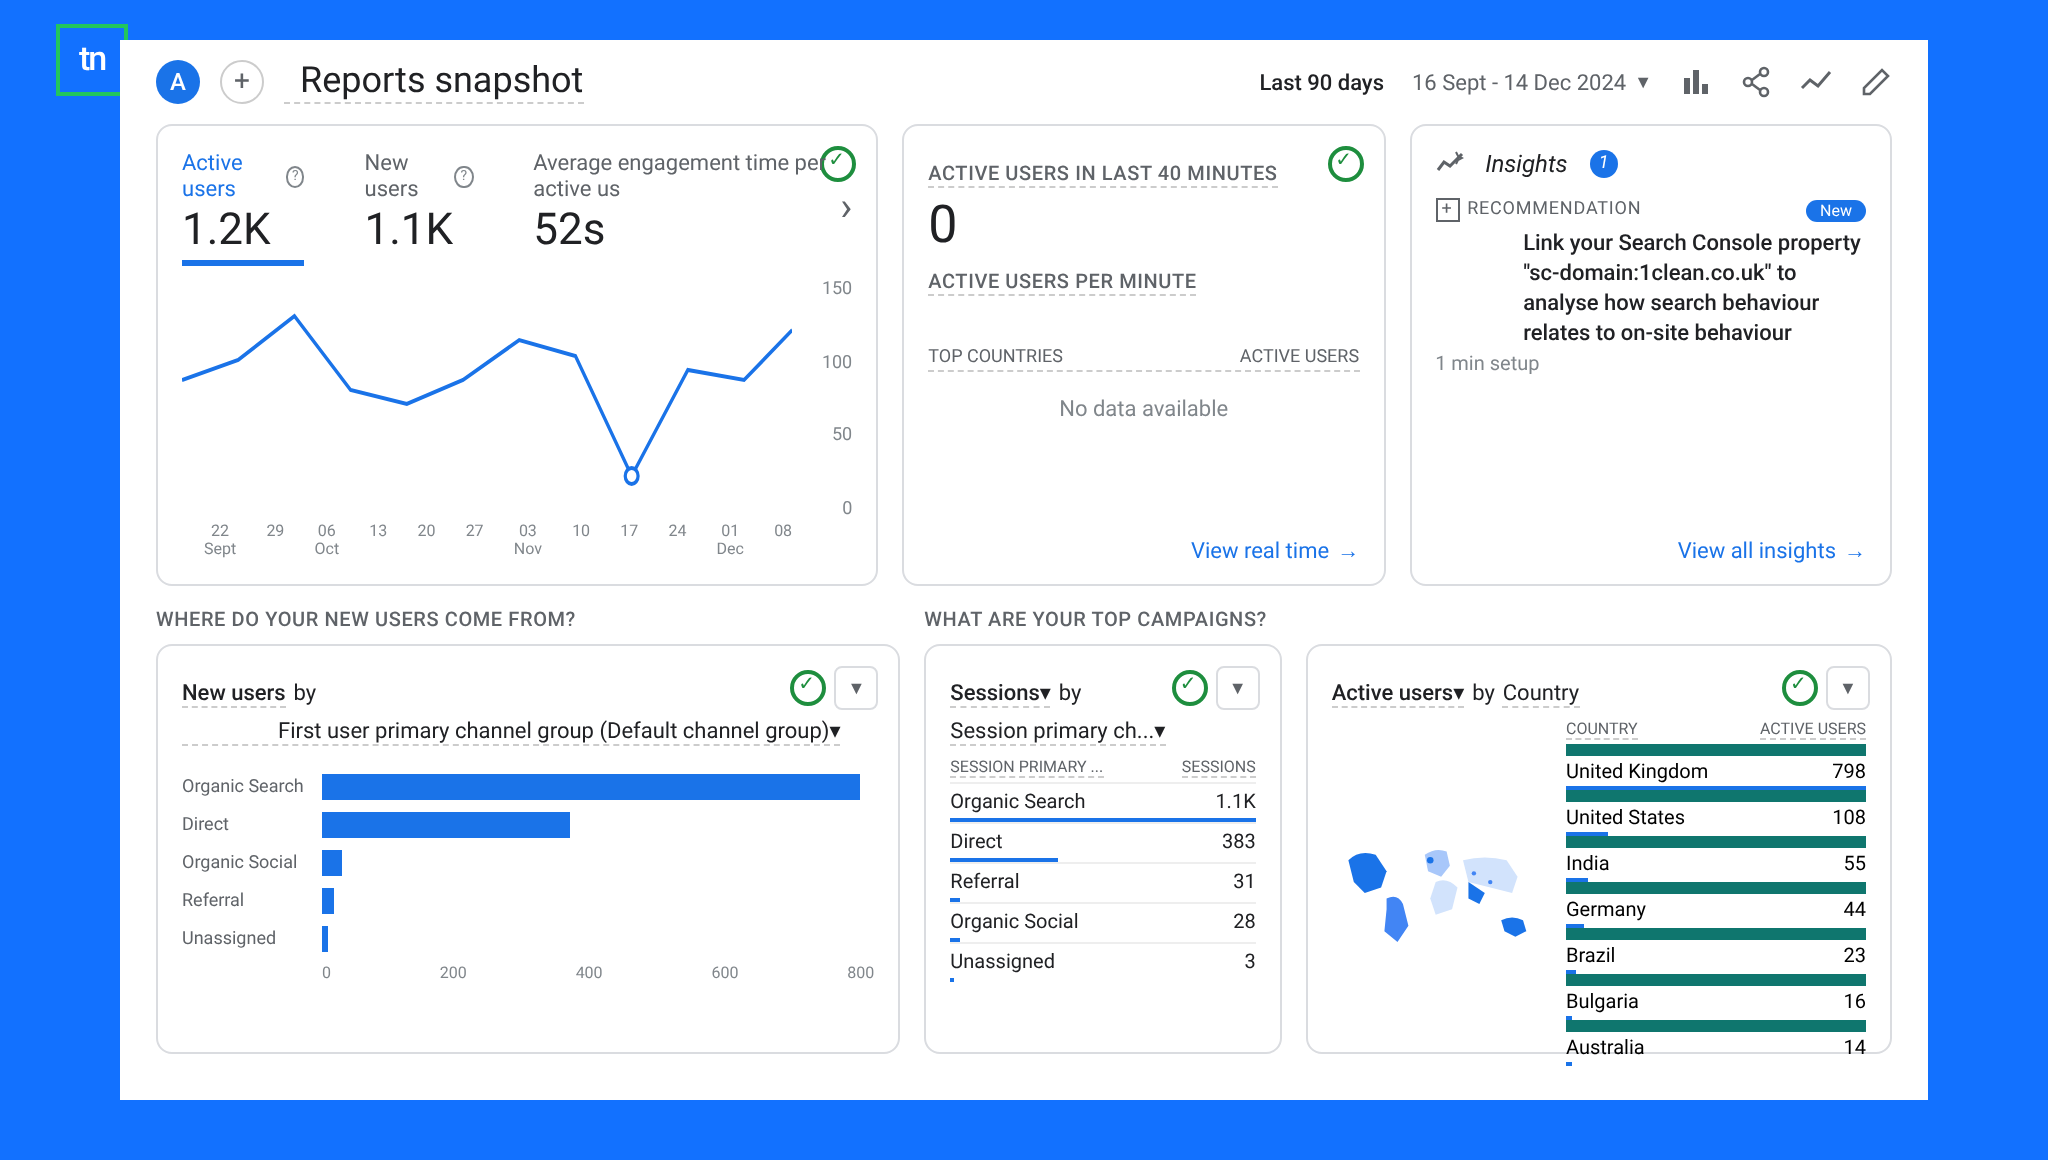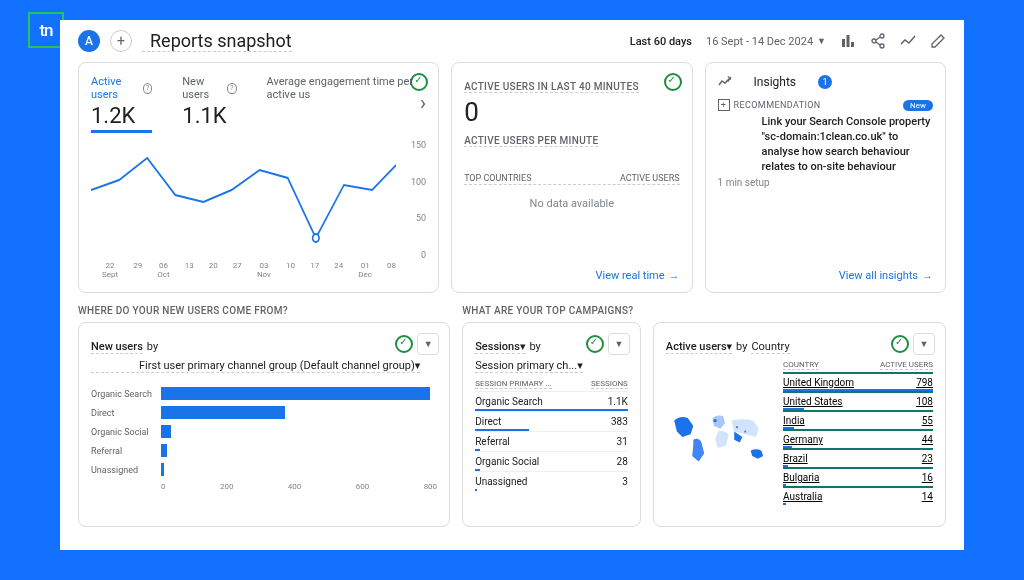--- a/index.html
+++ b/index.html
@@ -31,21 +31,21 @@
     .chart-area { height: 140px; position: relative; margin-top: 8px; }
     .y-labels { position: absolute; right: 0; top: 0; bottom: 20px; display: flex; flex-direction: column; justify-content: space-between; font-size: 9px; color: #80868b; text-align: right; }
     .x-labels { position: absolute; bottom: 0; left: 0; right: 30px; display: flex; justify-content: space-between; font-size: 8px; color: #80868b; }
     .x-labels span { text-align: center; line-height: 1.1; margin-left: 11px; }
     svg.line-chart { position: absolute; left: 0; top: 0; right: 30px; bottom: 20px; width: calc(100% - 30px); height: calc(100% - 20px); }
     .section-title { font-size: 10px; color: #5f6368; font-weight: 500; border-bottom: 1px dashed #ccc; display: inline-block; margin-bottom: 4px; letter-spacing: 0.3px; }
     .big-zero { font-size: 26px; color: #202124; font-weight: 400; }
     .sub-row { display: flex; justify-content: space-between; font-size: 9px; color: #5f6368; border-bottom: 1px dashed #ccc; padding-bottom: 1px; }
     .no-data { text-align: center; color: #80868b; font-size: 11px; margin-top: 12px; }
     .link-bottom { position: absolute; bottom: 10px; right: 12px; color: #1a73e8; font-size: 11px; display: flex; align-items: center; gap: 4px; cursor: pointer; }
-    .insights-hdr { display: flex; align-items: center; gap: 22px; font-size: 12px; color: #202124; }
+    .insights-hdr { display: flex; align-items: center; gap: 11px; font-size: 12px; color: #202124; font-style: italic; }
     .badge-num { background: #1a73e8; color: #fff; border-radius: 50%; width: 14px; height: 14px; font-size: 9px; display: inline-flex; align-items: center; justify-content: center; }
     .rec-row { display: flex; justify-content: space-between; align-items: center; margin-top: 10px; }
     .rec-label { font-size: 9px; color: #5f6368; letter-spacing: 0.4px; display: flex; align-items: center; gap: 4px; }
     .plus-box { width: 12px; height: 12px; border: 1px solid #5f6368; display: flex; align-items: center; justify-content: center; font-size: 9px; }
     .new-pill { background: #1a73e8; color: #fff; font-size: 8px; border-radius: 8px; padding: 1px 7px; }
     .rec-text { font-size: 11px; font-weight: 500; color: #202124; margin-top: 4px; line-height: 1.35; margin-left: 44px; }
     .min-setup { font-size: 10px; color: #80868b; margin-top: 3px; }
     .row2 { display: flex; gap: 12px; }
     .col-left { flex: 1; }
     .col-right { flex: 1.3; display: flex; gap: 12px; }
@@ -62,38 +62,38 @@
     .sessions-table { margin-top: 6px; }
     .sess-hdr { display: flex; justify-content: space-between; font-size: 8px; color: #5f6368; padding-bottom: 2px; }
     .sess-hdr span { border-bottom: 1px dashed #ccc; }
     .sess-row { display: flex; justify-content: space-between; font-size: 10px; color: #202124; padding: 4px 0; border-top: 1px solid #eee; position: relative; }
     .sess-row::after { content: ""; position: absolute; left: 0; bottom: 0; height: 2px; background: #1a73e8; }
     .map-card { flex: 1.4; display: flex; gap: 8px; }
     .map-svg { flex: 1; }
     .country-table { width: 150px; font-size: 10px; }
     .country-hdr { display: flex; justify-content: space-between; font-size: 8px; color: #5f6368; padding-bottom: 2px; }
     .country-hdr span { border-bottom: 1px dashed #ccc; }
-    .country-row { display: flex; justify-content: space-between; padding: 3px 0; border-top: 2px solid #0f766e; position: relative; text-decoration: underline; }
+    .country-row { display: flex; justify-content: space-between; padding: 3px 0; border-top: 6px solid #0f766e; position: relative; }
     .sessions-card { flex: 0.8; }
     .info-circle { width: 11px; height: 11px; border: 1px solid #80868b; border-radius: 50%; display: inline-flex; align-items: center; justify-content: center; font-size: 7px; color: #80868b; }
     .underline-tab { border-bottom: 3px solid #1a73e8; padding-bottom: 2px; margin-bottom: -1px; display: inline-block; }
   </style>
 </head>
 <body>
 
 <div class="logo-corner">tn</div>
 
 <div class="panel">
 
   <div class="top-bar">
     <div class="avatar-circle">A</div>
     <div class="add-btn">+</div>
     <div class="title">Reports snapshot</div>
     <div class="top-right">
-      <span style="color:#202124;font-weight:500;">Last 60 days</span>
+      <span style="color:#202124;font-weight:500;">Last 90 days</span>
       <span class="date-range">
         <span>16 Sept - 14 Dec 2024</span>
         <span style="font-size:9px;">▼</span>
       </span>
       <span class="icon-sm">
           <svg width="16" height="16" viewBox="0 0 16 16">
             <rect x="2" y="6" width="3" height="8" fill="#5f6368"></rect>
             <rect x="6.5" y="2" width="3" height="12" fill="#5f6368"></rect>
             <rect x="11" y="9" width="3" height="5" fill="#5f6368"></rect>
           </svg>
@@ -141,20 +141,21 @@
             <div class="metric-label">
                 <span>New users</span>
                 <span class="info-circle">?</span>
               </div>
             <div class="metric-value">1.1K</div>
           </div>
           <div>
             <div class="metric-label">
                 <span>Average engagement time per active us</span>
               </div>
+            <div class="metric-value">52s</div>
           </div>
           <span class="chevron-right">›</span>
         </div>
 
         <div class="chart-area">
           <svg class="line-chart" viewBox="0 0 380 120" preserveAspectRatio="none">
             <polyline points="0,50 35,40 70,18 105,55 140,62 175,50 210,30 245,38 280,98 315,45 350,50 380,25" fill="none" stroke="#1a73e8" stroke-width="2"></polyline>
             <circle cx="280" cy="98" r="4" fill="#fff" stroke="#1a73e8" stroke-width="2"></circle>
           </svg>
           <div class="y-labels">

